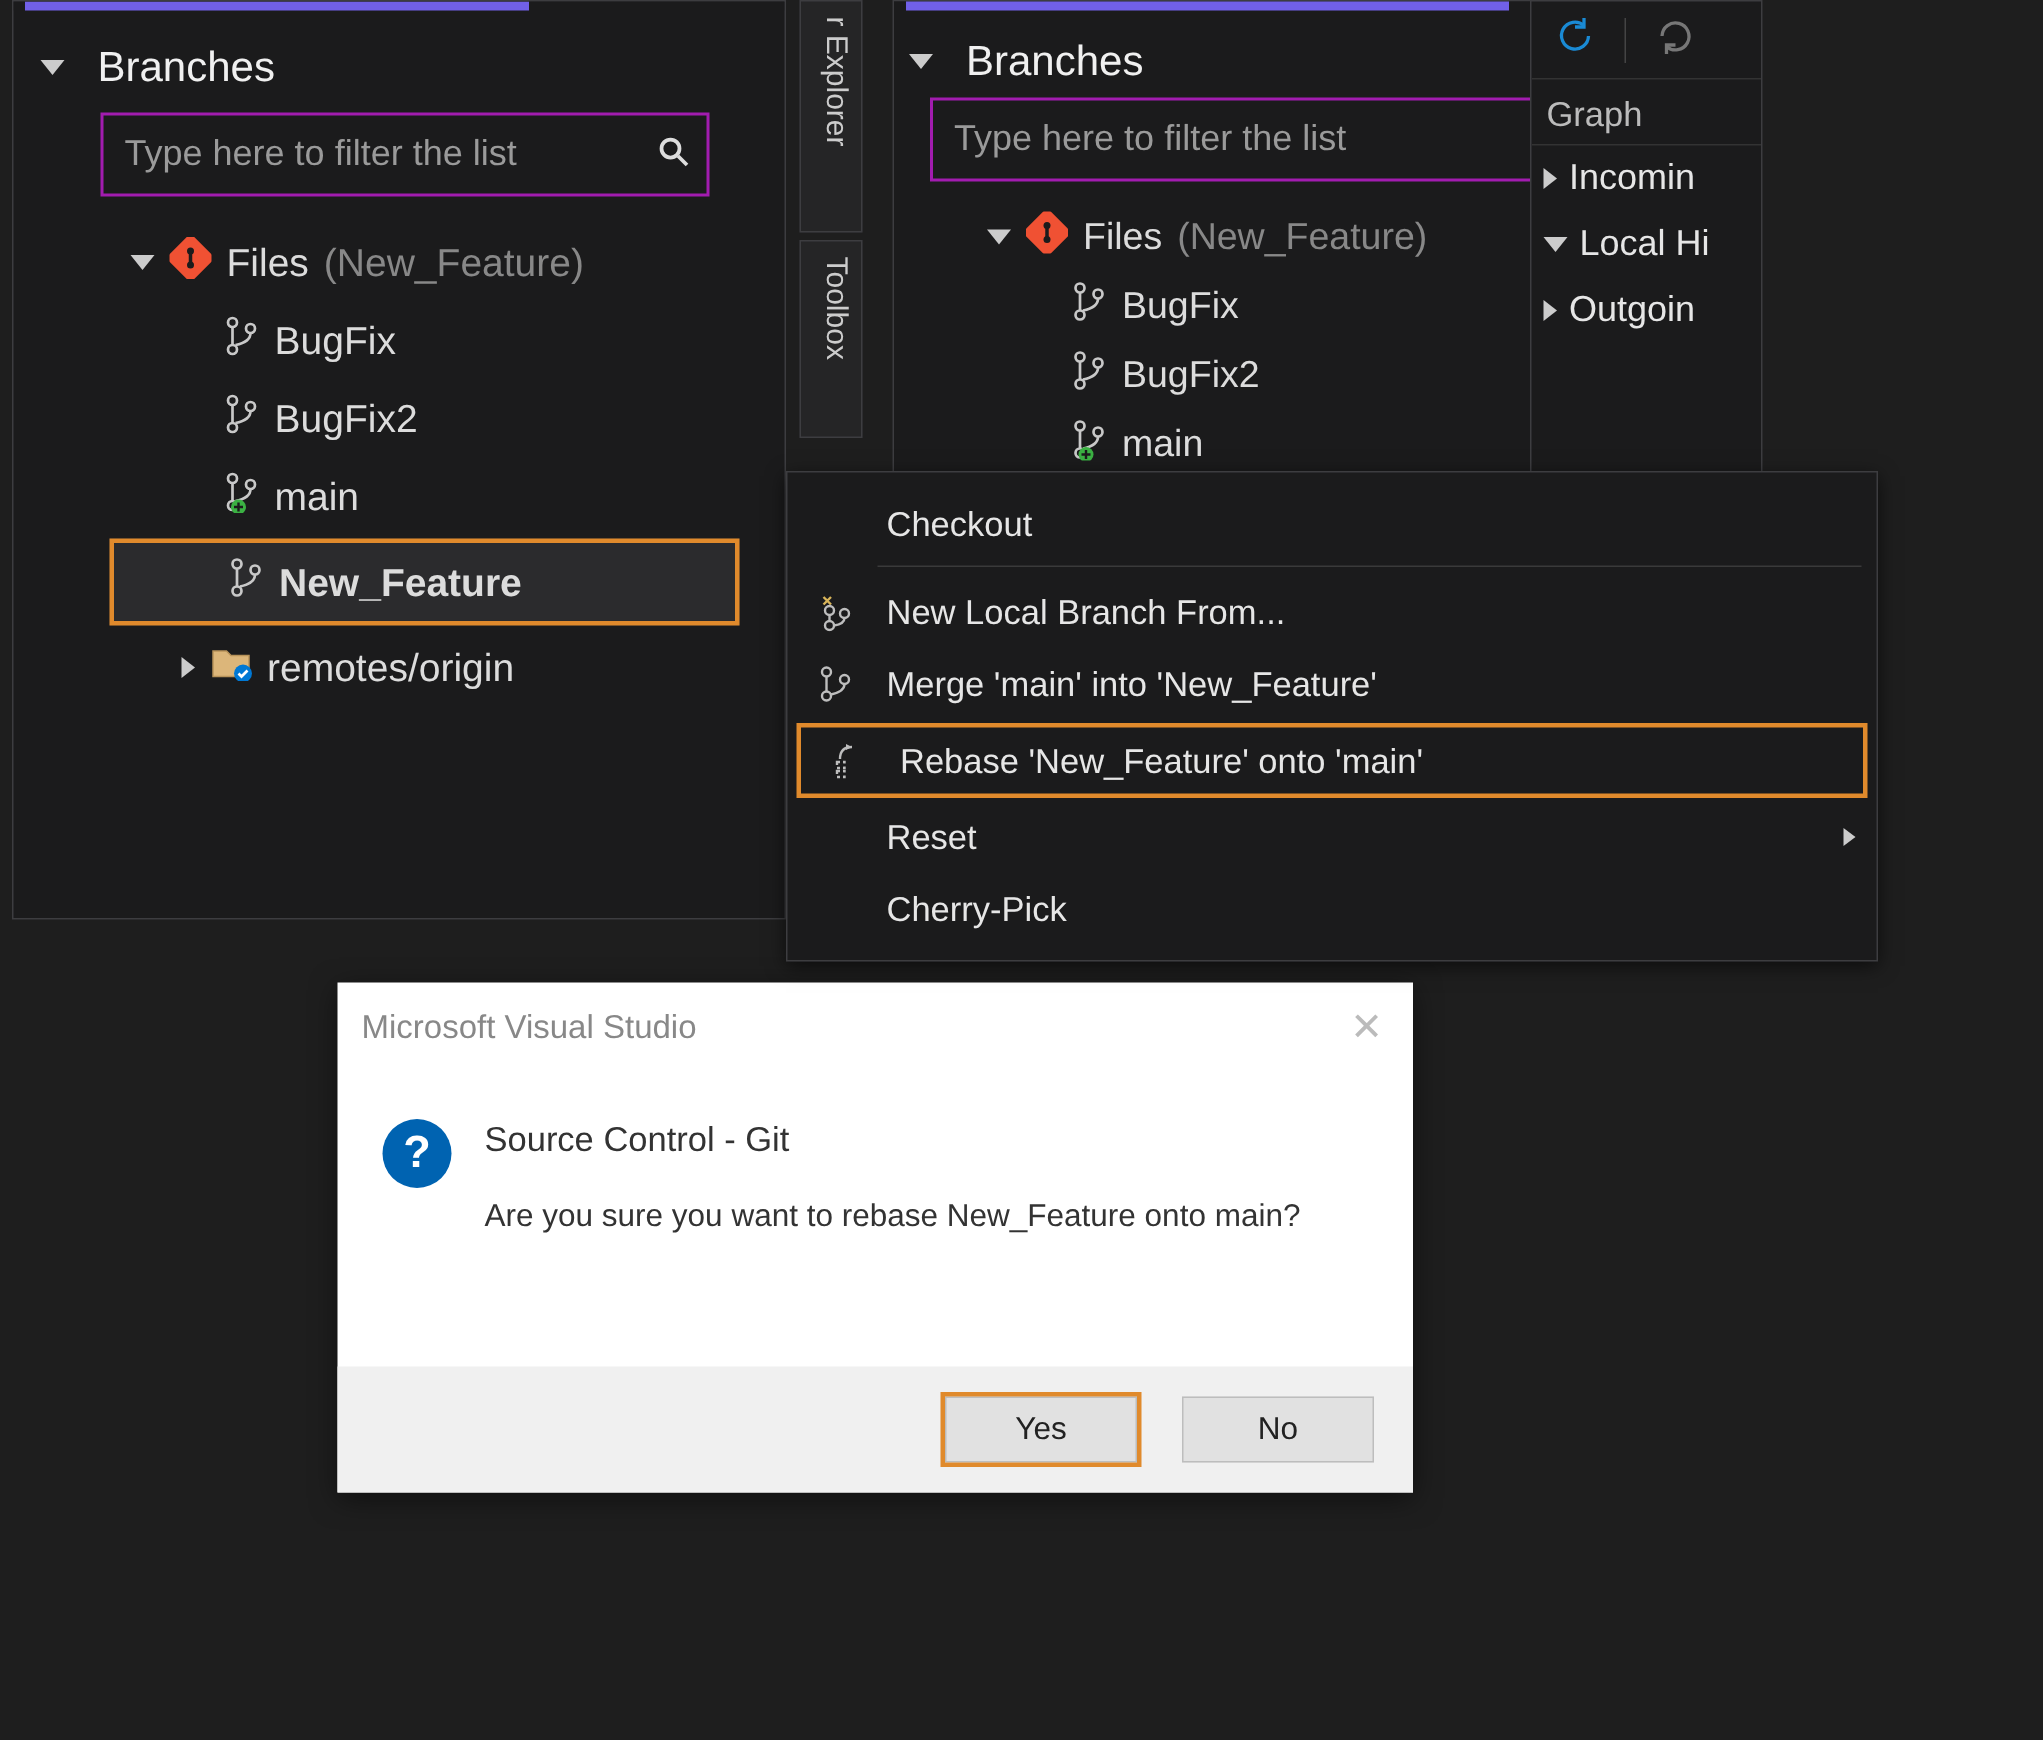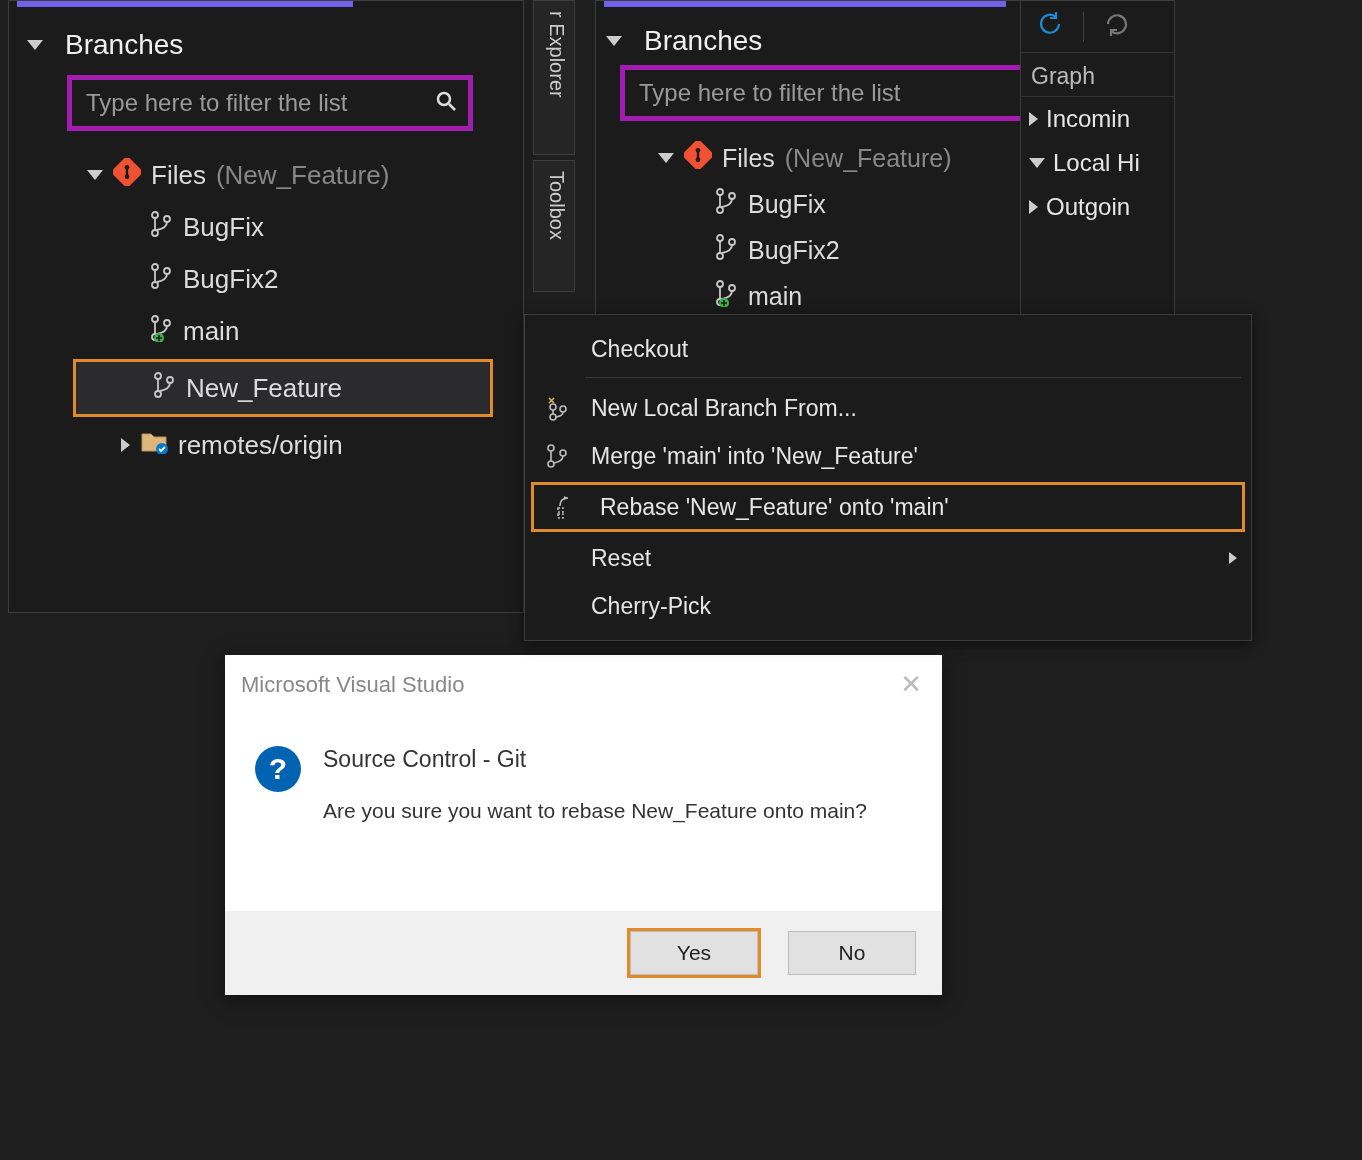--- a/index.html
+++ b/index.html
@@ -44,21 +44,21 @@
   .caret-right {
     width:0;height:0; display:inline-block;
     border-top:7px solid transparent;
     border-bottom:7px solid transparent;
     border-left:9px solid #ccc;
   }
 
   .filter-box {
     margin: 6px 50px 14px 58px;
     height:56px;
-    border:5px solid #a21caf;
+    border:2px solid #a21caf;
     display:flex; align-items:center;
     padding:0 10px 0 14px;
     justify-content:flex-start;
   }
   .filter-box input {
     background:transparent; border:0; outline:0;
     color:#aaa; font-size:24px; width:100%;
   }
   .filter-box input::placeholder{color:#9a9a9a;}
   .search-icon svg{stroke:#ddd;}
@@ -80,21 +80,21 @@
   .folder-icon svg{width:28px;height:24px;}
   .green-dot{fill:#3BB143;}
   .blue-dot{fill:#0078d4;}
 
   .row-highlight {
     border:3px solid #e08a2c;
     background:#2b2b2d;
     margin:2px 30px 2px 64px;
     padding-left:76px !important;
     height:58px;
-    font-weight:400;
+    font-weight:700;
   }
 
   .muted{color:#888;}
 
   
   .side-tab {
     position:absolute;
     background:#252526;
     color:#ccc;
     writing-mode:vertical-rl;

